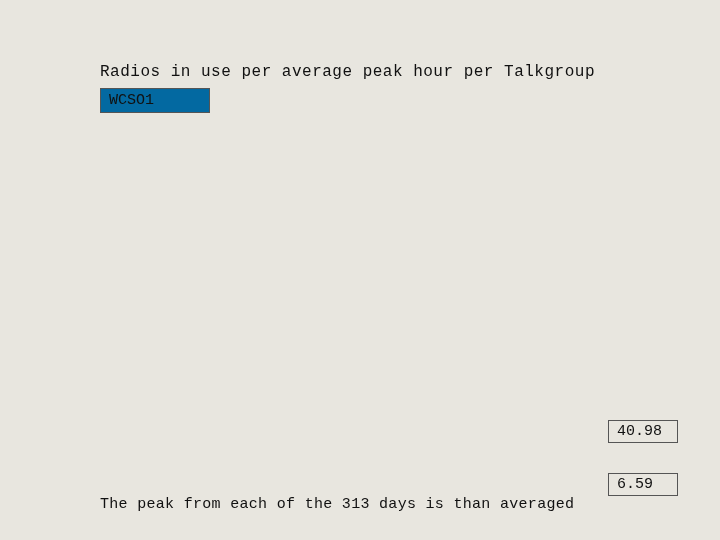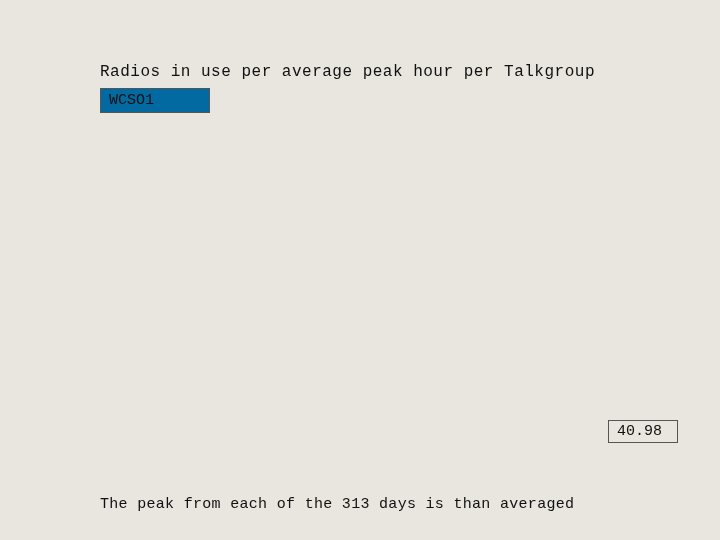--- a/index.html
+++ b/index.html
@@ -71,15 +71,16 @@
   </style>
 </head>
 <body>
 
 <div class="title">Radios  in  use  per  average  peak  hour  per  Talkgroup</div>
 
 <div class="talkgroup-box">WCSO1</div>
 
 <div class="stats-container">
   <div class="stat-box">40.98</div>
+  <div class="stat-box">6.59</div>
 </div>
 
 <div class="footer-text">The  peak  from  each  of  the  313  days  is  than  averaged</div>
 
 </body></html>

